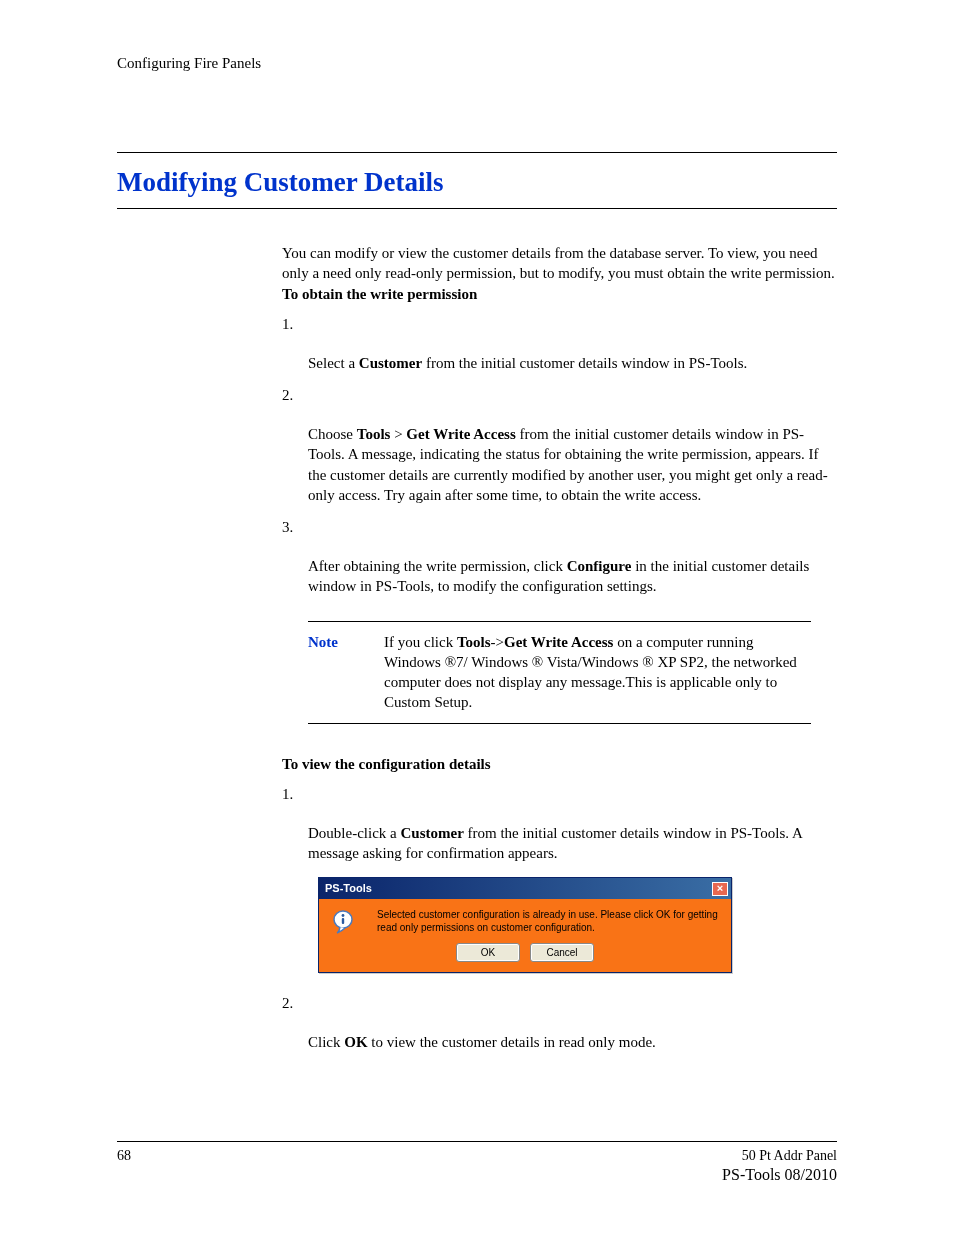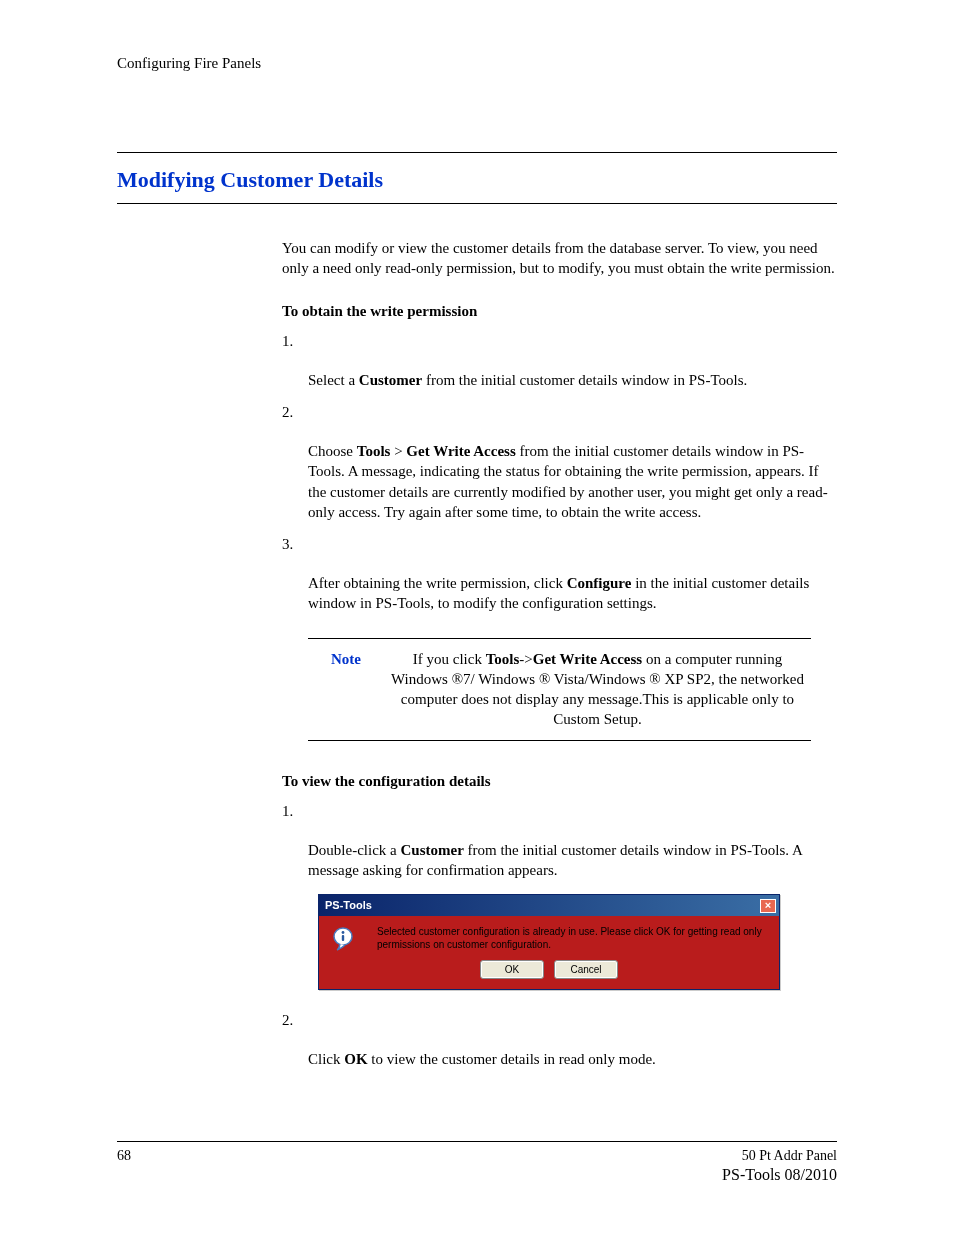--- a/index.html
+++ b/index.html
@@ -12,52 +12,51 @@
       color: #000;
       position: relative;
       padding: 55px 117px 0 117px;
     }
     .header-text {
       font-size: 15px;
       margin-bottom: 80px;
     }
     .rule { border: none; border-top: 1.5px solid #000; }
     .title {
-      font-size: 22px;
+      font-size: 27px;
       font-weight: bold;
       color: #0033cc;
       padding: 14px 0 10px 0;
     }
     .content {
       margin-left: 165px;
       margin-top: 34px;
       line-height: 1.35;
     }
-    .intro { margin-bottom: 22px; }
+    .intro { }
     .subhead { font-weight: bold; margin-bottom: 10px; }
     ol { list-style: none; padding: 0; }
     ol li { display: flex; margin-bottom: 12px; }
     ol li .num { flex: 0 0 26px; }
     ol li .txt { flex: 1; margin-top: 39px; }
     .note-block {
       margin: 24px 26px 30px 26px;
       border-top: 1px solid #000;
       border-bottom: 1px solid #000;
       padding: 10px 0;
-      text-align: center;
     }
     .note-row { display: flex; }
     .note-label { flex: 0 0 76px; color: #0033cc; font-weight: bold; }
     .note-body { flex: 1; }
     .dialog-wrap { margin: 14px 0 20px 36px; }
     .dialog {
-      width: 462px;
+      width: 414px;
       font-family: Tahoma, Arial, sans-serif;
       font-size: 10px;
-      background: #b91c1c;
+      background: #f97316;
       border: 1px solid #0a246a;
       box-shadow: 1px 1px 0 rgba(0,0,0,.2);
     }
     .dialog-title {
       background: linear-gradient(to right, #0a246a, #3a6ea5);
       color: #fff;
       font-weight: bold;
       font-size: 11px;
       padding: 3px 3px 3px 6px;
       display: flex;

